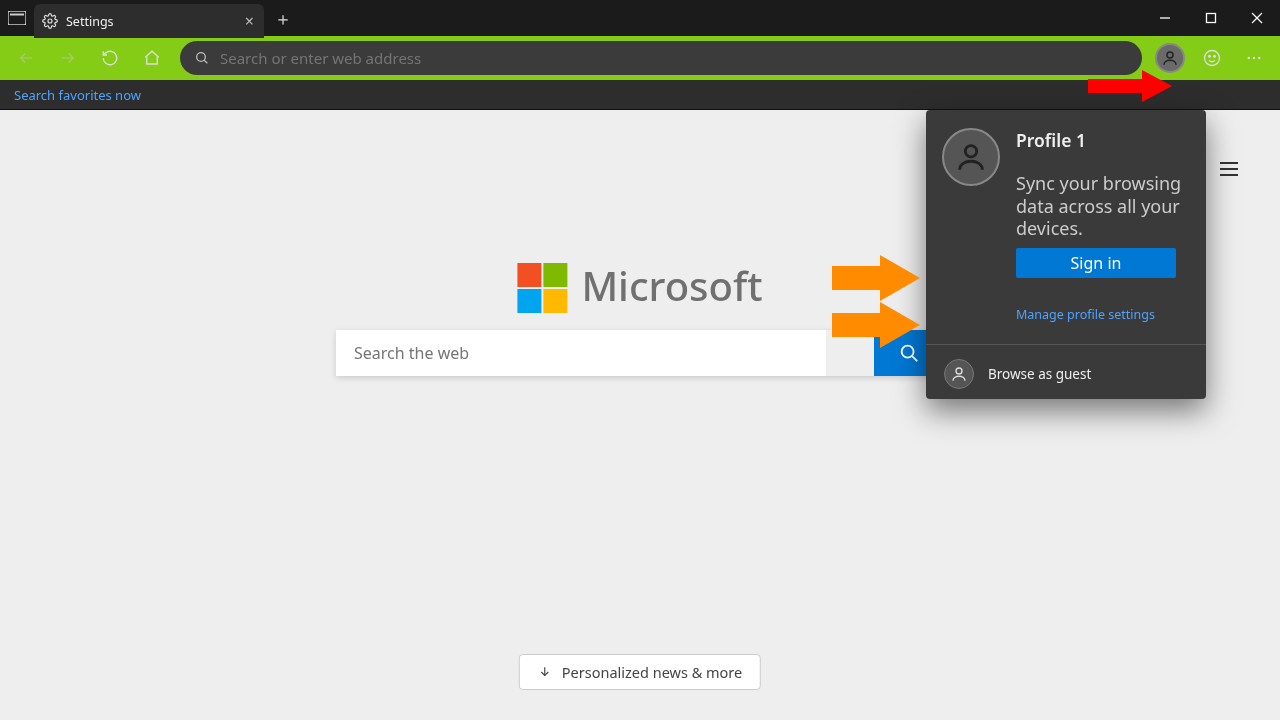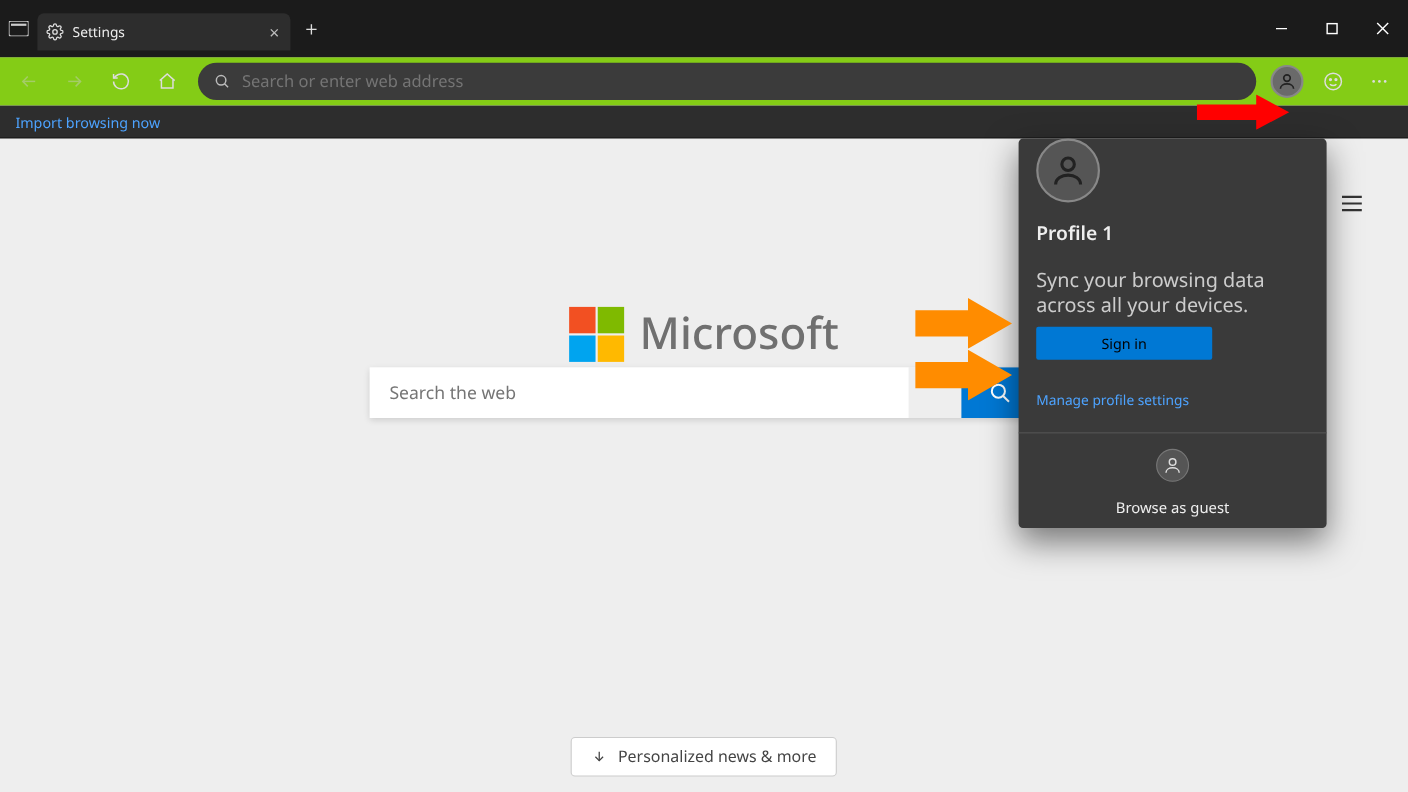--- a/index.html
+++ b/index.html
@@ -1,20 +1,20 @@
 <!DOCTYPE html>
 <html><head>
 <meta charset="utf-8">
 <style>
   * { margin: 0; padding: 0; box-sizing: border-box; font-family: "Segoe UI", system-ui, sans-serif; }
   html, body { width: 1280px; height: 720px; overflow: hidden; background: #eeeeee; }
 
   
   .title-bar {
-    height: 52px; background: #1b1b1b; display: flex; align-items: center;
+    height: 36px; background: #1b1b1b; display: flex; align-items: center;
     color: #eee; position: relative;
   }
   .title-bar .devtools-icon {
     width: 34px; height: 40px; display:flex; align-items:center; justify-content:center;
   }
   .tab {
     height: 34px; margin-top: 6px; background: #2d2d2d; display: flex; align-items: center;
     padding: 0 10px 0 8px; min-width: 230px; border-top-left-radius: 6px; border-top-right-radius: 6px;
     gap: 8px;
   }
@@ -72,21 +72,21 @@
     display:flex; align-items:flex-end; gap:14px;
   }
   .ms-logo {
     display:grid; grid-template-columns:24px 24px; grid-template-rows:24px 24px; gap:2px;
   }
   .ms-logo .sq1{background:#f25022;} .ms-logo .sq2{background:#7fba00;}
   .ms-logo .sq3{background:#00a4ef;} .ms-logo .sq4{background:#ffb900;}
   .ms-word { font-size:40px; color:#707070; font-weight:500; }
 
   .search-bar {
-    position:absolute; top:208px; left:50%; transform:translateX(-50%);
+    position:absolute; top:220px; left:50%; transform:translateX(-50%);
     width:608px; height:46px; display:flex;
     box-shadow:0 2px 6px rgba(0,0,0,0.15);
     gap:48px;
   }
   .search-bar input{
     flex:1; border:none; outline:none; font-size:16px; padding:0 18px;
     background:#fff; color:#666;
   }
   .search-bar .go{
     width:70px; background:#0078d4; display:flex; align-items:center; justify-content:center;
@@ -103,38 +103,37 @@
     position:absolute; top:50px; right:40px; cursor:pointer;
   }
 
   
   .popup {
     position:absolute; top:0; right:74px; width:280px;
     background:#3a3a3a; color:#eee; border-radius:4px;
     box-shadow:0 12px 30px rgba(0,0,0,0.5);
     z-index:50;
   }
-  .popup-head{ display:flex; padding:0 16px 12px; gap:16px;flex-direction:column; }
+  .popup-head{ display:flex; padding:18px 16px 12px; gap:16px; }
   .popup-head .big-av{
     width:58px; height:58px; border-radius:50%; background:#555; border:2px solid #888;
     display:flex; align-items:center; justify-content:center;
   }
   .popup-head .info{ flex:1; }
   .popup-head .pname{ font-size:17.5px; font-weight:600; }
   .popup-head .pdesc{ font-size:18px; color:#ccc; line-height:1.25; margin-top:20px; }
   .signin-btn{
-    display:block; width:160px; height:30px; background:#0078d4; color:#000000;
-    border:none; border-radius:2px; font-size:13px; margin-top:8px; cursor:pointer;
+    display:block; width:160px; height:30px; background:#0078d4; color:#ffffff;
+    border:none; border-radius:2px; font-size:16px; margin-top:8px; cursor:pointer;
   }
   .manage-link{ font-size:12.5px; color:#4da3ff; margin-top:28px; display:inline-block; cursor:pointer;}
   .popup-sep{ height:1px; background:#555; margin:8px 0 4px; }
   .popup-item{
     display:flex; align-items:center; gap:14px; padding:10px 18px; cursor:pointer;
     font-size:13.5px;
-    flex-direction:column;
   }
   .popup-item .ic{
     width:30px;height:30px;border-radius:50%;background:#555;border:1px solid #777;
     display:flex;align-items:center;justify-content:center;
   }
 
   
   .arrow-red{
     position:absolute; top:-40px; right:108px; z-index:60;
   }
@@ -241,21 +240,21 @@
   <div class="tool-btn">
     <svg width="18" height="18" viewBox="0 0 24 24" fill="#ddd">
         <circle cx="5" cy="12" r="1.6"></circle>
         <circle cx="12" cy="12" r="1.6"></circle>
         <circle cx="19" cy="12" r="1.6"></circle>
       </svg>
   </div>
 </div>
 
 <div class="fav-bar">
-  <span class="link">Import browsing now</span>
+  <span class="link">Search favorites now</span>
 </div>
 
 <div class="content">
 
   <div class="arrow-red">
     <svg width="84" height="32" viewBox="0 0 84 32">
       <polygon points="0,9 54,9 54,0 84,16 54,32 54,23 0,23" fill="#ff0000"></polygon>
     </svg>
   </div>
 

